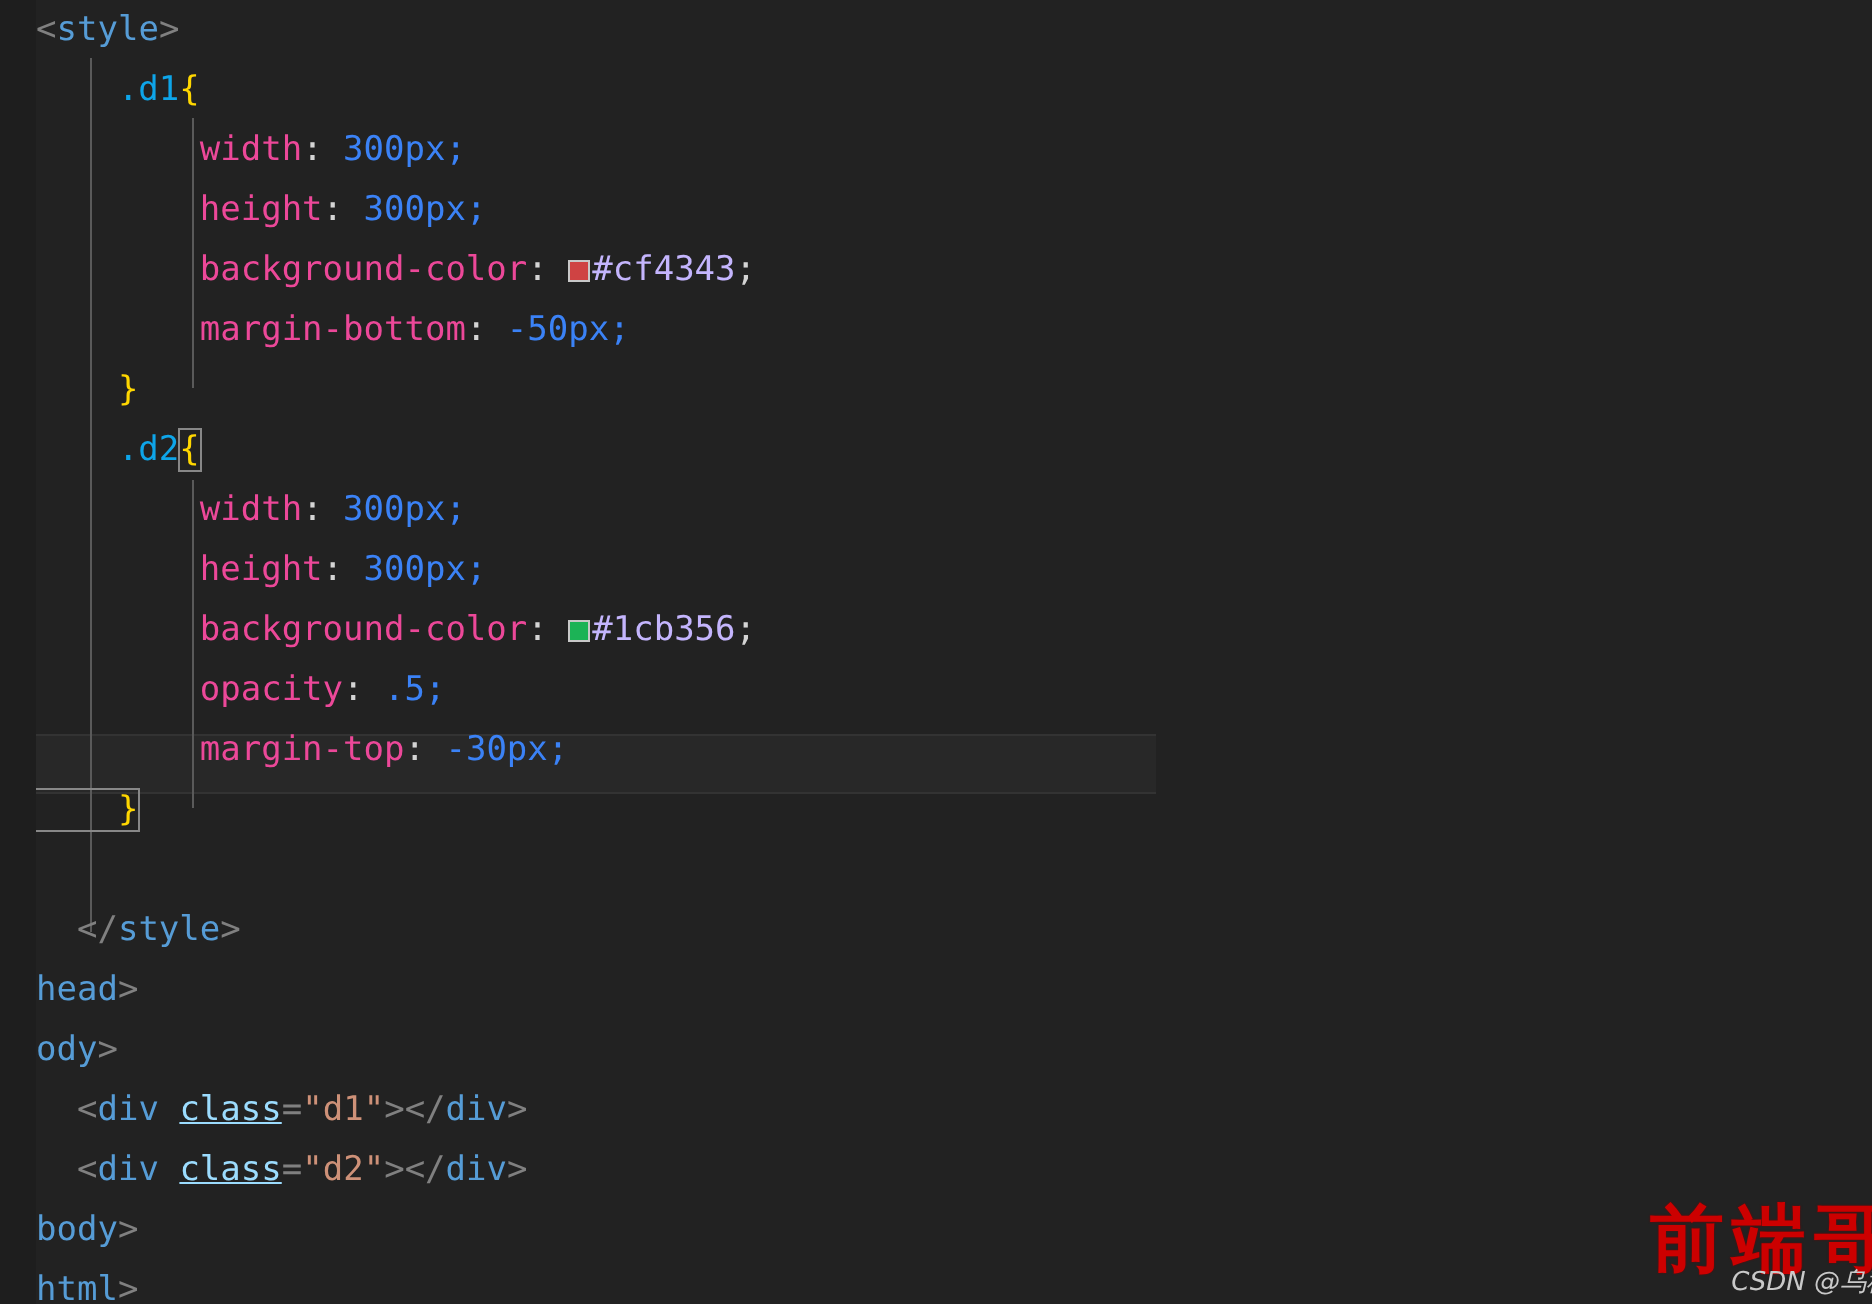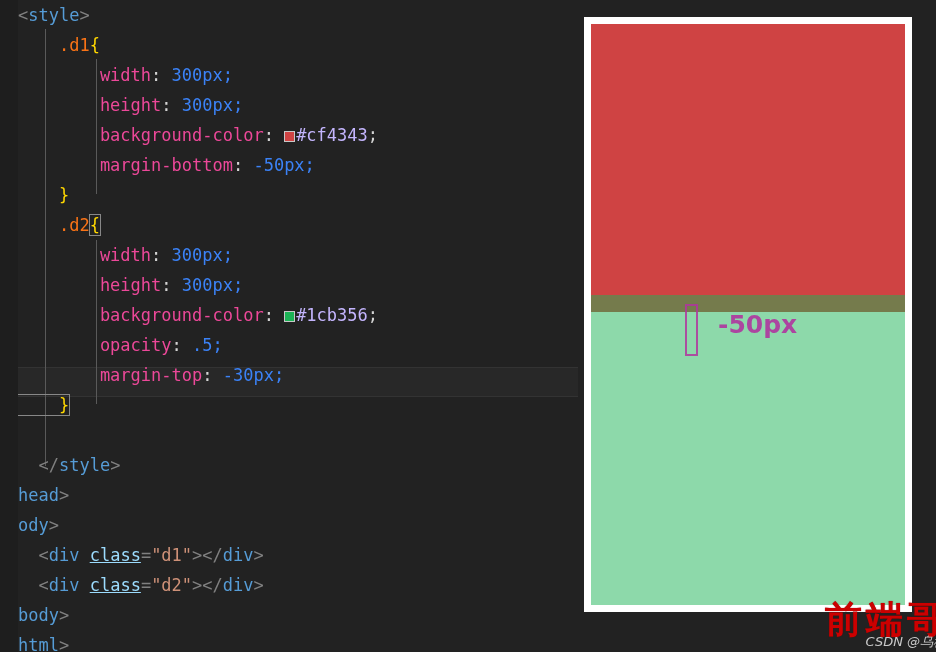--- a/index.html
+++ b/index.html
@@ -69,21 +69,21 @@
     height: 30px;
     padding-left: 0;
     color: #d4d4d4;
     font-size: 17px;
     line-height: 30px;
   }
 
   
   .t-punct     { color: #808080; }
   .t-tag       { color: #569cd6; }
-  .t-selector  { color: #f97316; }
+  .t-selector  { color: #0ea5e9; }
   .t-brace     { color: #ffd700; }
   .t-prop      { color: #ec4899; }
   .t-colon     { color: #d4d4d4; }
   .t-num       { color: #3b82f6; }
   .t-hex       { color: #c4b5fd; }
   .t-attr      { color: #9cdcfe; text-decoration: underline; }
   .t-attrval   { color: #ce9178; }
   .t-white     { color: #d4d4d4; }
 
   .swatch {
@@ -198,29 +198,19 @@
 <div id="screen">
 
   <div id="editor">
     <div class="current-line-highlight"></div>
     <div class="indent-guide ig-outer"></div>
     <div class="indent-guide ig-d1"></div>
     <div class="indent-guide ig-d2"></div>
     <div class="code-lines" id="code-lines"><div class="line"><span class="t-punct">&lt;</span><span class="t-tag">style</span><span class="t-punct">&gt;</span></div><div class="line"><span class="t-selector">    .d1</span><span class="t-brace">{</span></div><div class="line"><span class="t-prop">        width</span><span class="t-colon">: </span><span class="t-num">300px;</span></div><div class="line"><span class="t-prop">        height</span><span class="t-colon">: </span><span class="t-num">300px;</span></div><div class="line"><span class="t-prop">        background-color</span><span class="t-colon">: </span><span class="swatch" style="background: rgb(207, 67, 67);"></span><span class="t-hex">#cf4343</span><span class="t-colon">;</span></div><div class="line"><span class="t-prop">        margin-bottom</span><span class="t-colon">: </span><span class="t-num">-50px;</span></div><div class="line"><span class="t-brace">    }</span></div><div class="line"><span class="t-selector">    .d2</span><span class="t-brace bracket-match">{</span></div><div class="line"><span class="t-prop">        width</span><span class="t-colon">: </span><span class="t-num">300px;</span></div><div class="line"><span class="t-prop">        height</span><span class="t-colon">: </span><span class="t-num">300px;</span></div><div class="line"><span class="t-prop">        background-color</span><span class="t-colon">: </span><span class="swatch" style="background: rgb(28, 179, 86);"></span><span class="t-hex">#1cb356</span><span class="t-colon">;</span></div><div class="line"><span class="t-prop">        opacity</span><span class="t-colon">: </span><span class="t-num">.5;</span></div><div class="line"><span class="t-prop">        margin-top</span><span class="t-colon">: </span><span class="t-num">-30px;</span></div><div class="line"><span class="t-brace bracket-match">    }</span></div><div class="line">&nbsp;</div><div class="line"><span class="t-punct">  &lt;/</span><span class="t-tag">style</span><span class="t-punct">&gt;</span></div><div class="line"><span class="t-tag">head</span><span class="t-punct">&gt;</span></div><div class="line"><span class="t-tag">ody</span><span class="t-punct">&gt;</span></div><div class="line"><span class="t-punct">  &lt;</span><span class="t-tag">div</span><span class="t-white"> </span><span class="t-attr">class</span><span class="t-punct">=</span><span class="t-attrval">"d1"</span><span class="t-punct">&gt;&lt;/</span><span class="t-tag">div</span><span class="t-punct">&gt;</span></div><div class="line"><span class="t-punct">  &lt;</span><span class="t-tag">div</span><span class="t-white"> </span><span class="t-attr">class</span><span class="t-punct">=</span><span class="t-attrval">"d2"</span><span class="t-punct">&gt;&lt;/</span><span class="t-tag">div</span><span class="t-punct">&gt;</span></div><div class="line"><span class="t-tag">body</span><span class="t-punct">&gt;</span></div><div class="line"><span class="t-tag">html</span><span class="t-punct">&gt;</span></div></div>
   </div>
 
-  <div id="preview">
-    <div id="preview-inner">
-      <div class="box-red" id="box-red" style="background: rgb(207, 67, 67);"></div>
-      <div class="box-green" id="box-green" style="background: rgb(28, 179, 86); opacity: 0.5;"></div>
-      <div class="anno">
-        <div class="anno-bar" style="border-color: rgb(176, 53, 159);"></div>
-        <div class="anno-label" style="color: rgb(176, 53, 159);">-50px</div>
-      </div>
-    </div>
-  </div>
 
   <div id="watermark">
     <div class="wm-main" style="color: rgb(204, 0, 0);">前端哥</div>
     <div class="wm-sub" style="color: rgb(201, 201, 201);">CSDN @乌秋</div>
   </div>
 
 </div>
 
 </body></html>

